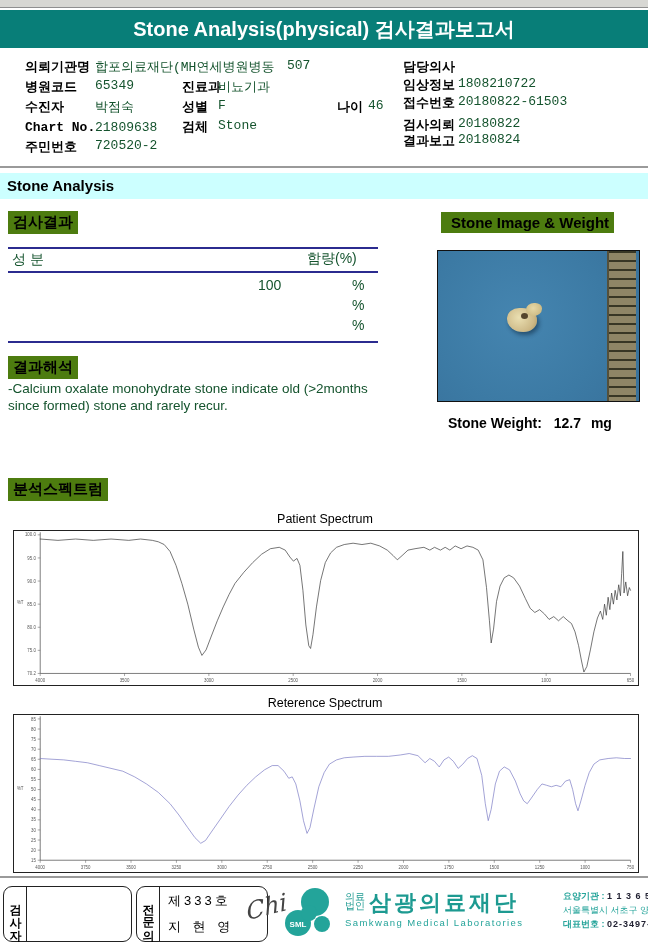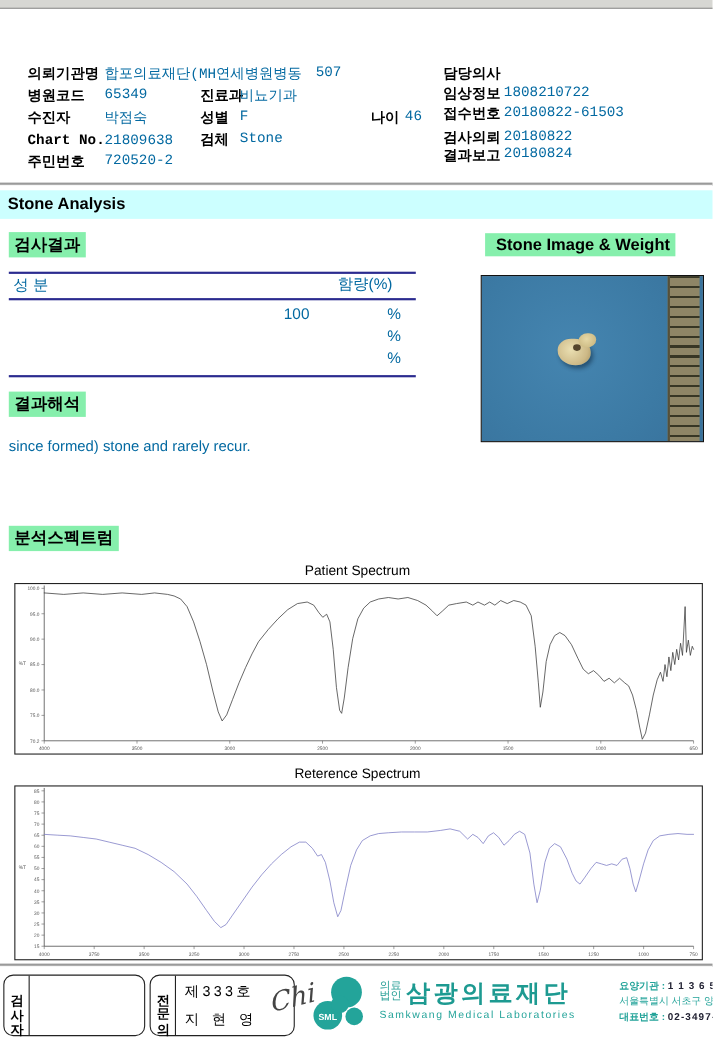--- a/index.html
+++ b/index.html
@@ -1,21 +1,21 @@
 <!DOCTYPE html>
 <html><head>
 <meta charset="utf-8">
 <style>
   html,body{margin:0;padding:0;background:#fff;}
   .page{position:relative;width:648px;height:951px;background:#ffffff;overflow:hidden;
         font-family:"Liberation Sans","DejaVu Sans",sans-serif;color:#000;}
   .abs{position:absolute;}
   .lbl{font-weight:bold;font-size:13px;white-space:nowrap;}
-  .val{font-size:13px;white-space:nowrap;color:#0369a1;}
-  .hl{background:#86efac;font-weight:bold;font-size:15px;padding:2px 5px;white-space:nowrap;}
+  .val{font-size:13px;white-space:nowrap;color:#14532d;}
+  .hl{background:#4d7c0f;font-weight:bold;font-size:15px;padding:2px 5px;white-space:nowrap;}
   .navy{background:#2b2b8f;}
   .top-strip{left:0;top:0;width:648px;height:7px;background:#d7d7d3;border-bottom:1px solid #8f8f8f;}
   .header{left:0;top:10px;width:648px;height:38px;background:#087e78;color:#fff;
           font-size:20px;font-weight:bold;text-align:center;line-height:38px;}
   .divider{left:0;width:648px;height:2px;background:#9a9a9a;border-bottom:1px solid #ffffff;}
   .cyanbar{left:0;top:173px;width:648px;height:26px;background:#ccffff;
            font-size:15px;font-weight:bold;line-height:26px;padding-left:7px;box-sizing:border-box;}
   .chart-title{font-size:12.5px;text-align:center;white-space:nowrap;}
   .chart{border:1px solid #222;background:#fff;}
   .photo{left:437px;top:250px;width:201px;height:150px;border:1px solid #111;
@@ -49,20 +49,23 @@
   .contact-line{font-size:9px;white-space:nowrap;line-height:14px;}
   .contact-line .clab{color:#25a49a;font-weight:bold;}
   .contact-line .cval{color:#223;font-weight:bold;letter-spacing:1px;}
 </style>
 </head>
 <body>
 
 <div class="page">
 
   <div class="abs top-strip"></div>
+  <div class="abs header">
+    <span>Stone Analysis(physical) 검사결과보고서</span>
+  </div>
 
   <div class="abs" style="left:0;top:50px;width:648px;height:114px;font-family:Liberation Mono, monospace;">
     <span class="abs lbl" style="left:25px;top:8px;">의뢰기관명</span>
     <span class="abs val" style="left:95px;top:8px;">합포의료재단(MH연세병원병동</span>
     <span class="abs val" style="left:287px;top:8px;">507</span>
     <span class="abs lbl" style="left:403px;top:8px;">담당의사</span>
     <span class="abs val" style="left:458px;top:8px;"></span>
 
     <span class="abs lbl" style="left:25px;top:28px;">병원코드</span>
     <span class="abs val" style="left:95px;top:28px;">65349</span>
@@ -104,28 +107,34 @@
   <span class="abs val" style="left:12px;top:251px;font-size:14px;">성  분</span>
   <span class="abs val" style="left:307px;top:250px;font-size:14px;">함량(%)</span>
   <div class="abs navy" style="left:8px;top:271px;width:370px;height:2px;"></div>
   <span class="abs val" style="left:258px;top:277px;font-size:14px;">100</span>
   <span class="abs val" style="left:352px;top:277px;font-size:14px;">%</span>
   <span class="abs val" style="left:352px;top:297px;font-size:14px;">%</span>
   <span class="abs val" style="left:352px;top:317px;font-size:14px;">%</span>
   <div class="abs navy" style="left:8px;top:341px;width:370px;height:2px;"></div>
 
   <span class="abs hl" style="left:8px;top:356px;">결과해석</span>
+  <span class="abs val" style="left:8px;top:381px;font-size:13.5px;"> -Calcium oxalate monohydrate stone indicate old (&gt;2months</span>
   <span class="abs val" style="left:8px;top:398px;font-size:13.5px;">since formed) stone and rarely recur.</span>
 
   <span class="abs hl" style="left:441px;top:212px;padding-left:10px;">Stone Image &amp; Weight</span>
   <div class="abs photo">
     <div class="ruler"></div>
     <div class="stone-main"></div>
     <div class="stone-sub"></div>
     <div class="stone-speck"></div>
+  </div>
+  <div class="abs weight" style="left:448px;top:415px;">
+    <span>Stone Weight:</span>
+    <span style="margin-left:8px;">12.7</span>
+    <span style="margin-left:6px;">mg</span>
   </div>
 
   <span class="abs hl" style="left:8px;top:478px;">분석스펙트럼</span>
 
   <div class="abs chart-title" style="left:13px;top:512px;width:624px;">Patient Spectrum</div>
   <svg class="abs chart" style="left:13px;top:530px;" width="624" height="154" viewBox="0 0 1000 240" preserveAspectRatio="none">
       <line x1="42" y1="2" x2="42" y2="222" stroke="#555" stroke-width="1.2"></line>
       <line x1="42" y1="222" x2="988" y2="222" stroke="#555" stroke-width="1.2"></line>
       <line x1="38" y1="6" x2="42" y2="6" stroke="#555" stroke-width="0.8"></line>
       <text x="35" y="8.5" text-anchor="end" font-size="7" fill="#555" font-family="Liberation Sans, sans-serif">100.0</text>

